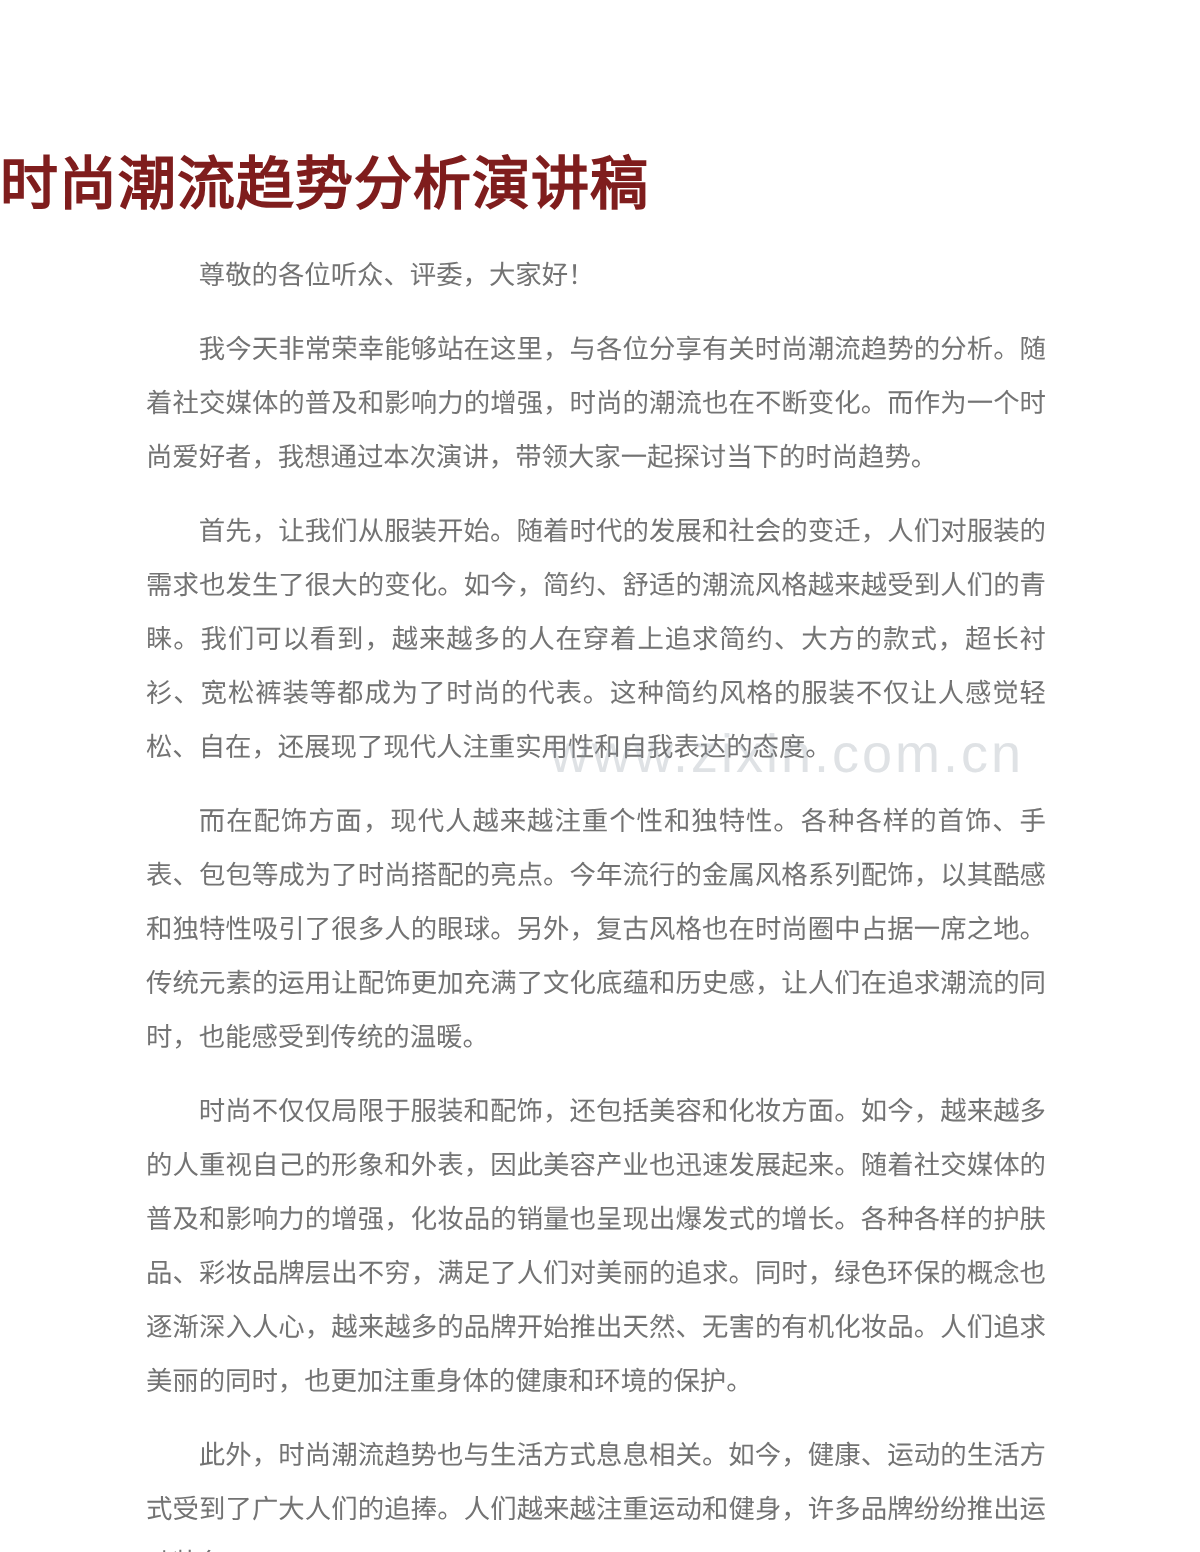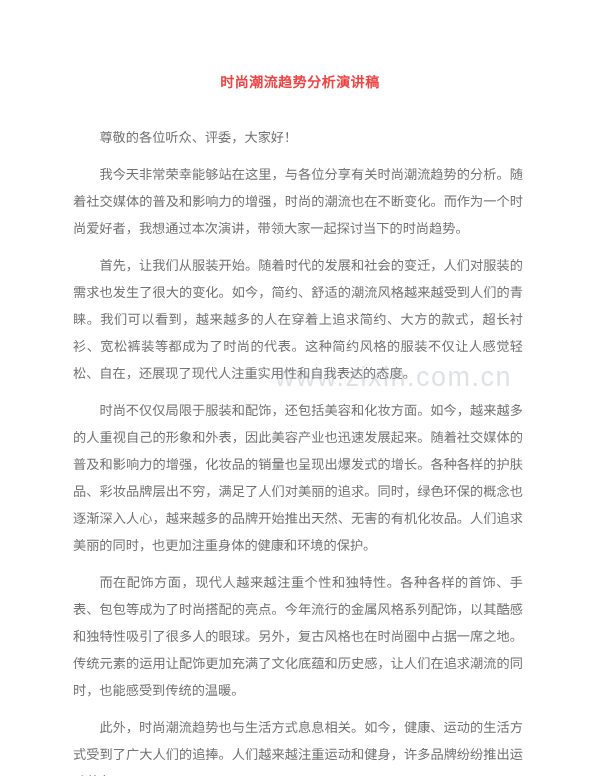--- a/index.html
+++ b/index.html
@@ -56,26 +56,26 @@
     width: 600px;
     height: 776px;
     z-index: 1;
   }
 
   #doc-title {
     position: absolute;
     left: 0;
     top: 58px;
     width: 600px;
-    text-align: center;
+    text-align: left;
     font-family: "DejaVu Sans", "Liberation Sans", sans-serif;
-    font-size: 14px;
+    font-size: 29px;
     font-weight: bold;
     letter-spacing: 0.5px;
-    color: #ef4444;
+    color: #7f1d1d;
     line-height: 30px;
   }
 
   #body-text {
     position: absolute;
     left: 73px;
     top: 124px;
     width: 450px;
   }
 
@@ -101,22 +101,22 @@
 <div id="page">
 
   <div id="doc">
 
     <h1 id="doc-title">时尚潮流趋势分析演讲稿</h1>
 
     <div id="body-text">
       <p class="para">尊敬的各位听众、评委，大家好！</p>
       <p class="para">我今天非常荣幸能够站在这里，与各位分享有关时尚潮流趋势的分析。随着社交媒体的普及和影响力的增强，时尚的潮流也在不断变化。而作为一个时尚爱好者，我想通过本次演讲，带领大家一起探讨当下的时尚趋势。</p>
       <p class="para">首先，让我们从服装开始。随着时代的发展和社会的变迁，人们对服装的需求也发生了很大的变化。如今，简约、舒适的潮流风格越来越受到人们的青睐。我们可以看到，越来越多的人在穿着上追求简约、大方的款式，超长衬衫、宽松裤装等都成为了时尚的代表。这种简约风格的服装不仅让人感觉轻松、自在，还展现了现代人注重实用性和自我表达的态度。</p>
+      <p class="para">而在配饰方面，现代人越来越注重个性和独特性。各种各样的首饰、手表、包包等成为了时尚搭配的亮点。今年流行的金属风格系列配饰，以其酷感和独特性吸引了很多人的眼球。另外，复古风格也在时尚圈中占据一席之地。传统元素的运用让配饰更加充满了文化底蕴和历史感，让人们在追求潮流的同时，也能感受到传统的温暖。</p>
       <p class="para">时尚不仅仅局限于服装和配饰，还包括美容和化妆方面。如今，越来越多的人重视自己的形象和外表，因此美容产业也迅速发展起来。随着社交媒体的普及和影响力的增强，化妆品的销量也呈现出爆发式的增长。各种各样的护肤品、彩妆品牌层出不穷，满足了人们对美丽的追求。同时，绿色环保的概念也逐渐深入人心，越来越多的品牌开始推出天然、无害的有机化妆品。人们追求美丽的同时，也更加注重身体的健康和环境的保护。</p>
-      <p class="para">而在配饰方面，现代人越来越注重个性和独特性。各种各样的首饰、手表、包包等成为了时尚搭配的亮点。今年流行的金属风格系列配饰，以其酷感和独特性吸引了很多人的眼球。另外，复古风格也在时尚圈中占据一席之地。传统元素的运用让配饰更加充满了文化底蕴和历史感，让人们在追求潮流的同时，也能感受到传统的温暖。</p>
       <p class="para">此外，时尚潮流趋势也与生活方式息息相关。如今，健康、运动的生活方式受到了广大人们的追捧。人们越来越注重运动和健身，许多品牌纷纷推出运动装备、</p>
     </div>
 
   </div>
 
   <div id="watermark-layer">
     <div class="watermark-text">www.zixin.com.cn</div>
   </div>
 
 </div>

